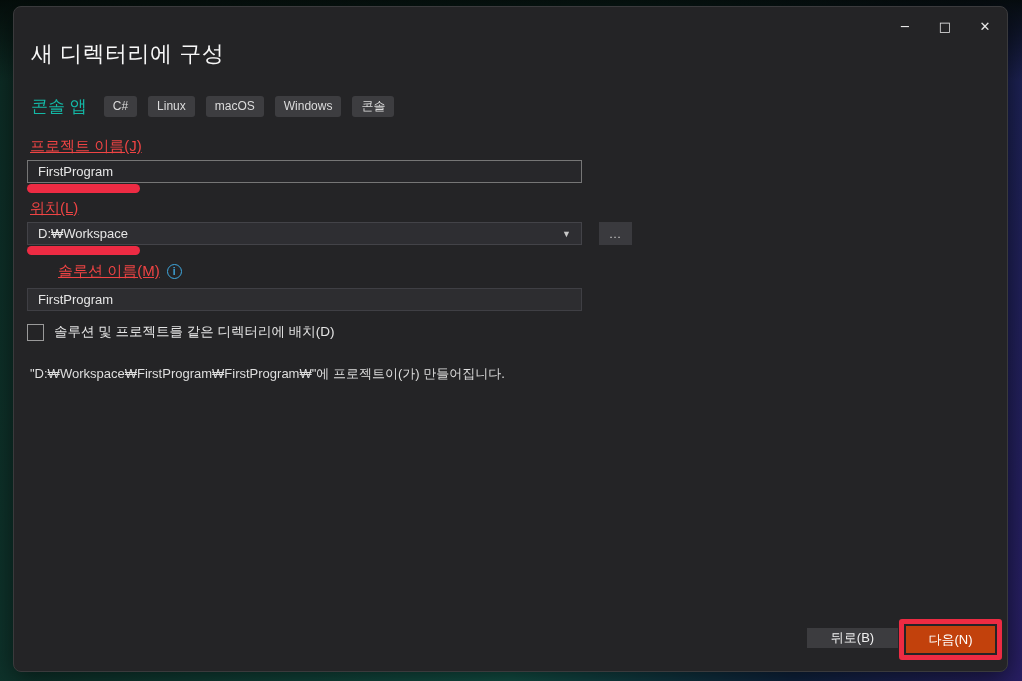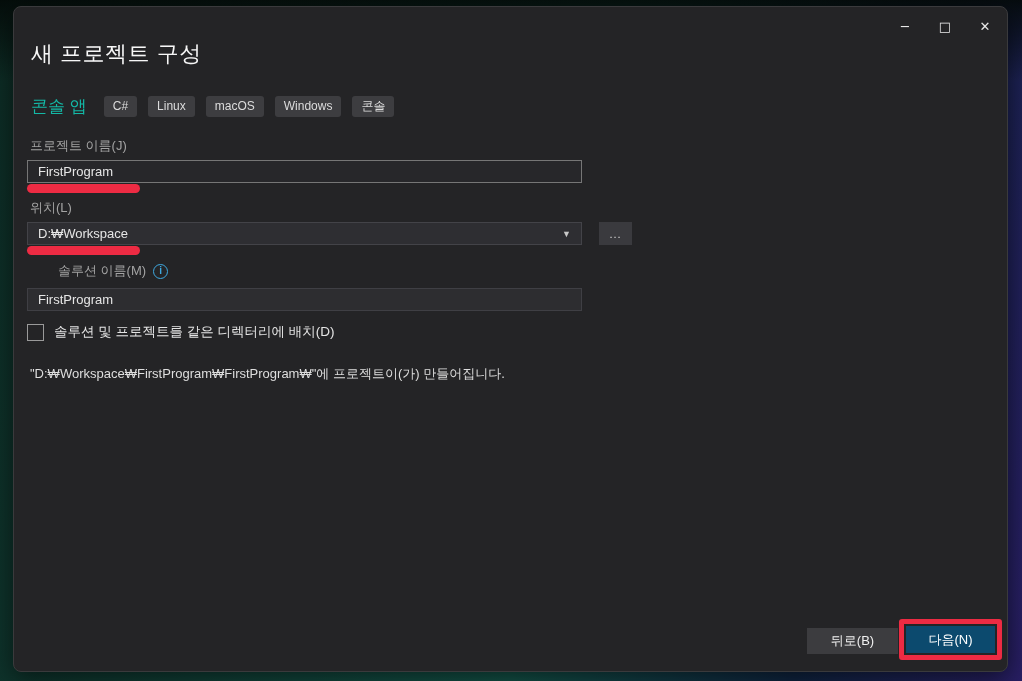--- a/index.html
+++ b/index.html
@@ -39,21 +39,21 @@
     position: absolute; top: 88px; left: 17px;
     display: flex; align-items: center; gap: 11px;
   }
   .template-name { color: #14b8a6; font-size: 17px; margin-right: 6px; }
   .tag-pill {
     background: #3d3d40; color: #dcdcdc; font-size: 12px;
     padding: 3px 9px; border-radius: 3px; line-height: 1.2; white-space: nowrap;
   }
 
   .field-label {
-    position: absolute; left: 16px; color: #a3a3a3; font-size: 13px;
+    position: absolute; left: 16px; color: #ef4444; font-size: 15px; text-decoration: underline;
   }
 
   .text-input {
     position: absolute; left: 13px; width: 555px; height: 23px;
     background: #27272a; border: 1px solid #767676; color: #e6e6e6;
     font-size: 13px; padding: 8px 10px; outline: none;
     font-family: "Liberation Sans", "DejaVu Sans", sans-serif;
   }
   .text-input.subtle { background: #2d2d30; border: 1px solid #3f3f44; }
 
@@ -92,31 +92,31 @@
   }
   .checkbox-label { color: #e4e4e4; font-size: 13.5px; }
 
   .output-hint {
     position: absolute; left: 16px; top: 358px;
     color: #dedede; font-size: 13px;
   }
 
   
   .back-btn {
-    position: absolute; left: 793px; top: 621px; width: 91px; height: 26px;
+    position: absolute; left: 793px; top: 621px; width: 91px; height: 20px;
     background: #3c3c3f; border: none; color: #f0f0f0; font-size: 13px; cursor: default;
     font-family: "Liberation Sans", "DejaVu Sans", sans-serif;
   }
   .next-annotation-box {
     position: absolute; left: 885px; top: 612px;
     border: 5px solid #ed2b43; border-radius: 3px; padding: 2px;
   }
   .next-btn {
     width: 89px; height: 27px;
-    background: #0c4a6e; border: none; color: #ffffff; font-size: 13px; cursor: default;
+    background: #c2410c; border: none; color: #ffffff; font-size: 13px; cursor: default;
     display: block;
     font-family: "Liberation Sans", "DejaVu Sans", sans-serif;
   }
 
   
   .red-underline {
     position: absolute; left: 13px; width: 113px; height: 9px;
     background: #ed2b43; border-radius: 5px;
   }
   .red-underline.u1 { top: 177px; }
@@ -126,21 +126,21 @@
 <body>
 
 <div class="window">
 
   <div class="titlebar-controls">
     <button class="tb-btn">─</button>
     <button class="tb-btn">□</button>
     <button class="tb-btn">✕</button>
   </div>
 
-  <h1 class="page-title">새 프로젝트 구성</h1>
+  <h1 class="page-title">새 디렉터리에 구성</h1>
 
   <div class="template-row">
     <span class="template-name">콘솔 앱</span>
     <span class="tag-pill">C#</span>
     <span class="tag-pill">Linux</span>
     <span class="tag-pill">macOS</span>
     <span class="tag-pill">Windows</span>
     <span class="tag-pill">콘솔</span>
   </div>
 

